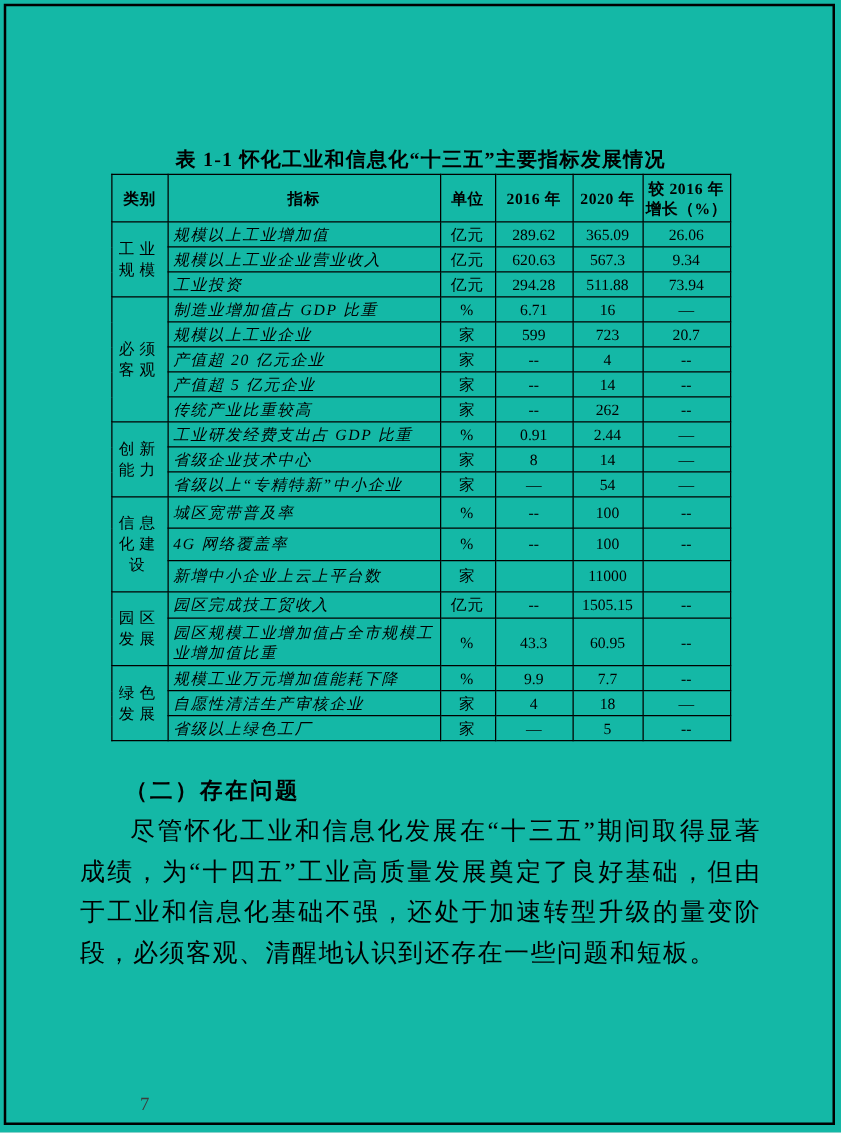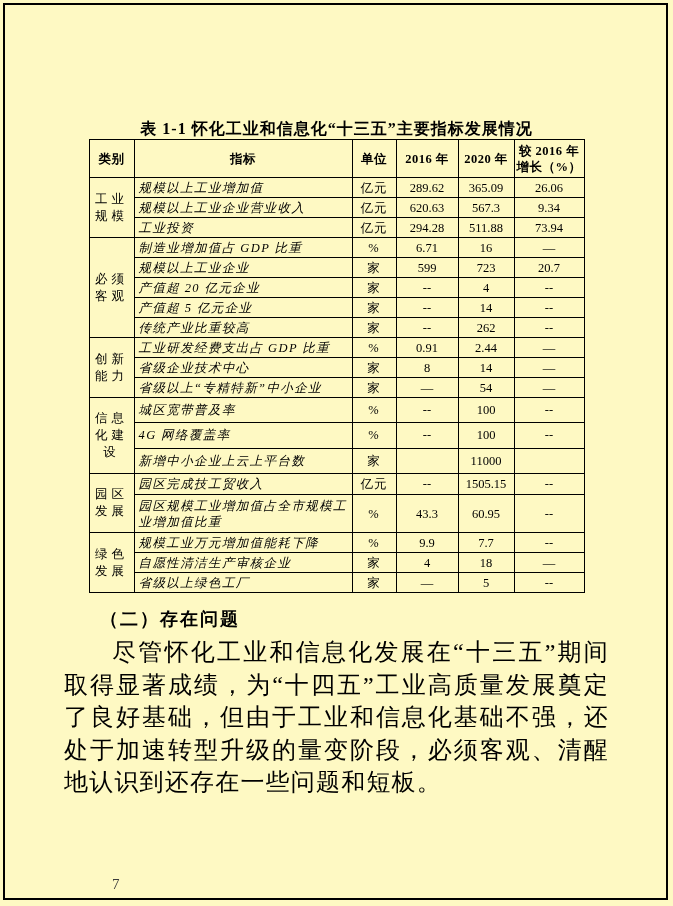--- a/index.html
+++ b/index.html
@@ -1,19 +1,19 @@
 <!DOCTYPE html>
 <html><head>
 <meta charset="utf-8">
 <style>
   * { margin:0; padding:0; box-sizing:border-box; }
   html,body { background:#e9e9e9; }
   body { font-family:"Liberation Serif","DejaVu Serif",serif; color:#000; }
   .page {
-    position:relative; width:673px; height:906px; background:#fef9c3;
+    position:relative; width:673px; height:906px; background:#14b8a6;
     overflow:hidden; margin:0 auto;
   }
   .page-border {
     position:absolute; left:3px; top:3px; width:665px; height:897px;
     border:2px solid #000; pointer-events:none;
   }
   .content { position:absolute; left:0; top:0; width:673px; padding-top:119px; }
 
   .table-title {
     text-align:center; font-size:16px; font-weight:bold; letter-spacing:1px;
@@ -30,24 +30,24 @@
   }
   .doc-table th { font-weight:bold; height:38px; letter-spacing:0.5px; }
   .doc-table td { height:20px; }
   .doc-table td.indicator { text-align:left; padding-left:4px; letter-spacing:1.4px;font-style:italic; }
   .doc-table td.category { letter-spacing:4px; padding:12px 4px; line-height:17px; }
   .doc-table td.unit { letter-spacing:1px; }
 
   .body-text { width:545px; margin:0 auto; }
   .section-heading {
     font-size:18px; font-weight:bold; letter-spacing:2px;
-    padding-left:2em; margin-top:13px; line-height:26px;
+    padding-left:2em; margin-top:26px; line-height:26px;
   }
   .para {
-    font-size:24px; line-height:32.5px; text-align:justify;
+    font-size:20px; line-height:32.5px; text-align:justify;
     text-indent:2em; letter-spacing:1.2px; margin-top:4px;
   }
   .para .bold-lead { font-weight:bold; }
 
   .page-number {
     position:absolute; left:112px; bottom:13px;
     font-size:15px; color:#3c3c3c; letter-spacing:0;
   }
 </style>
 </head>

